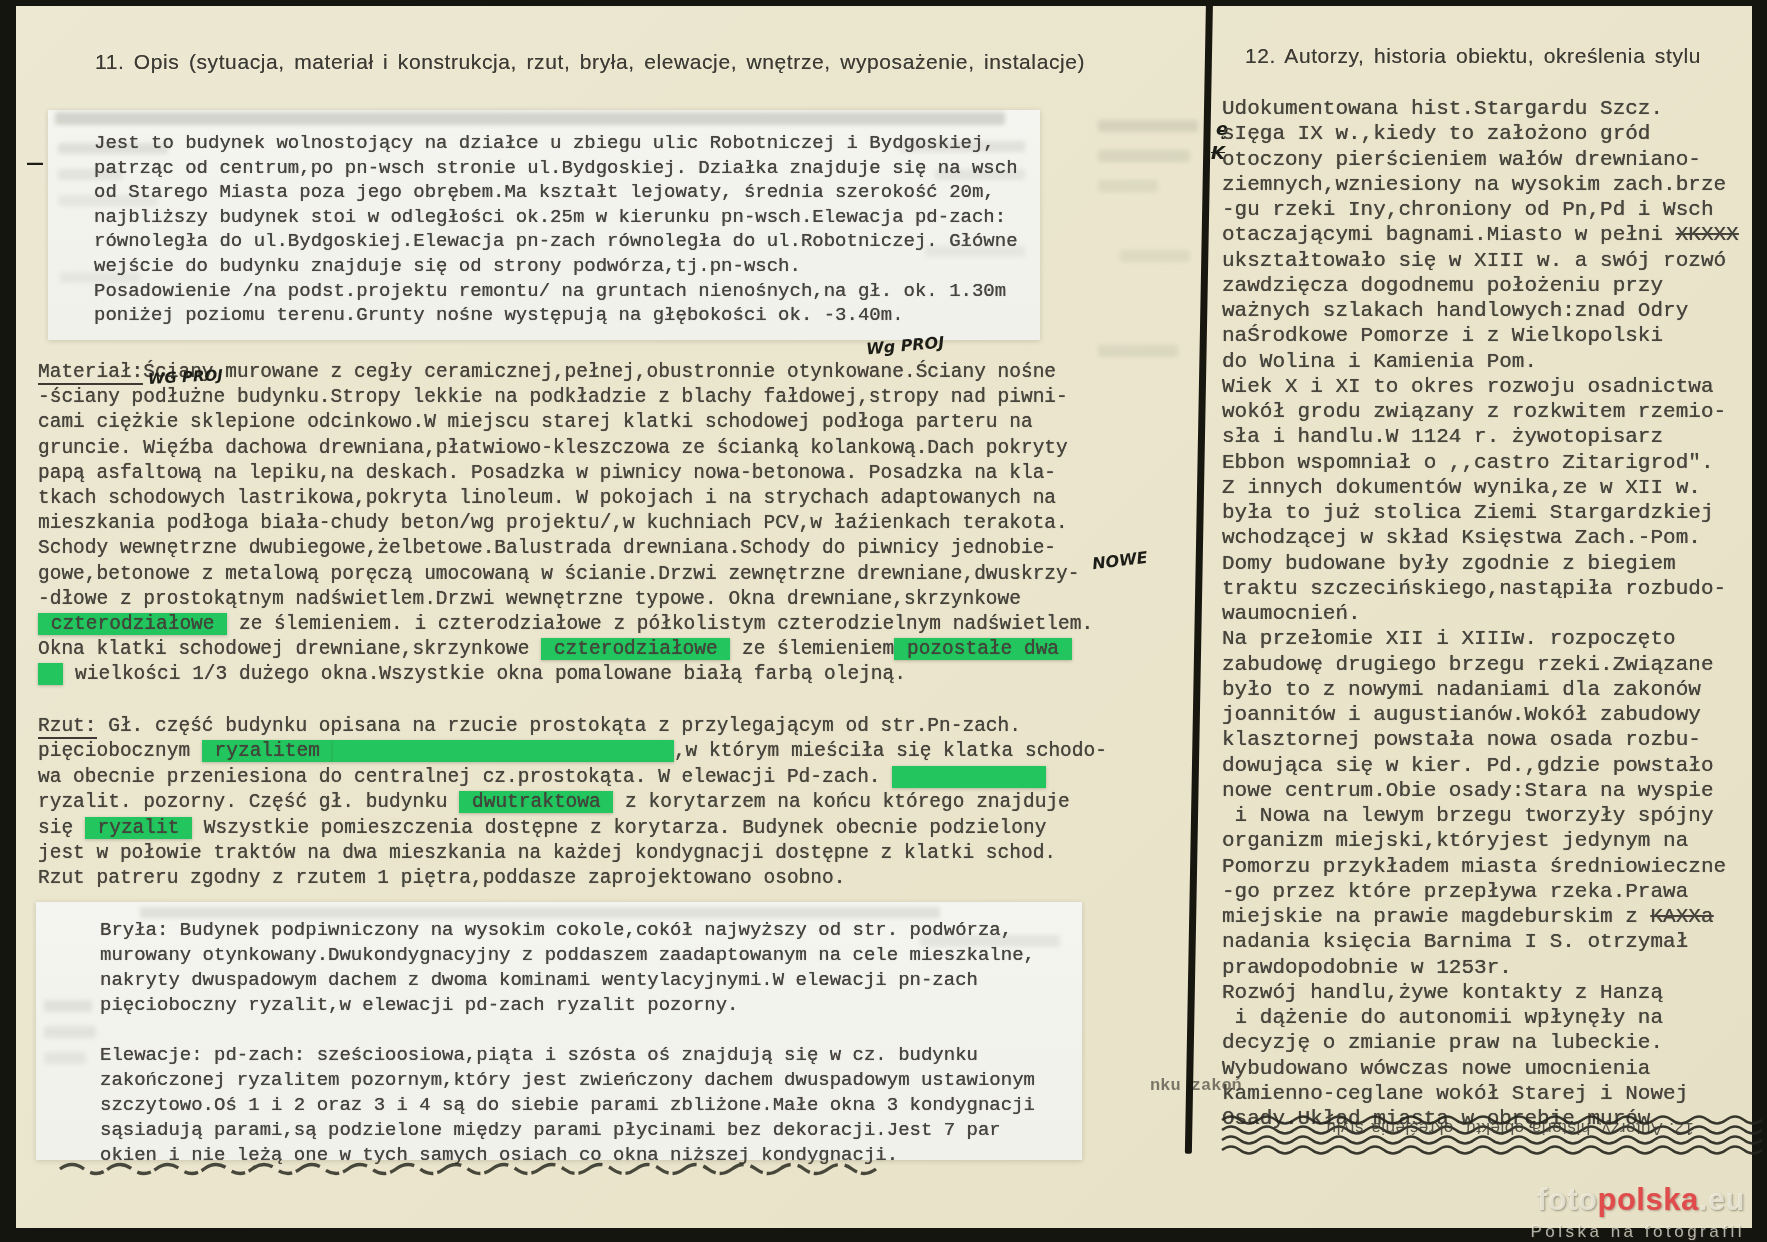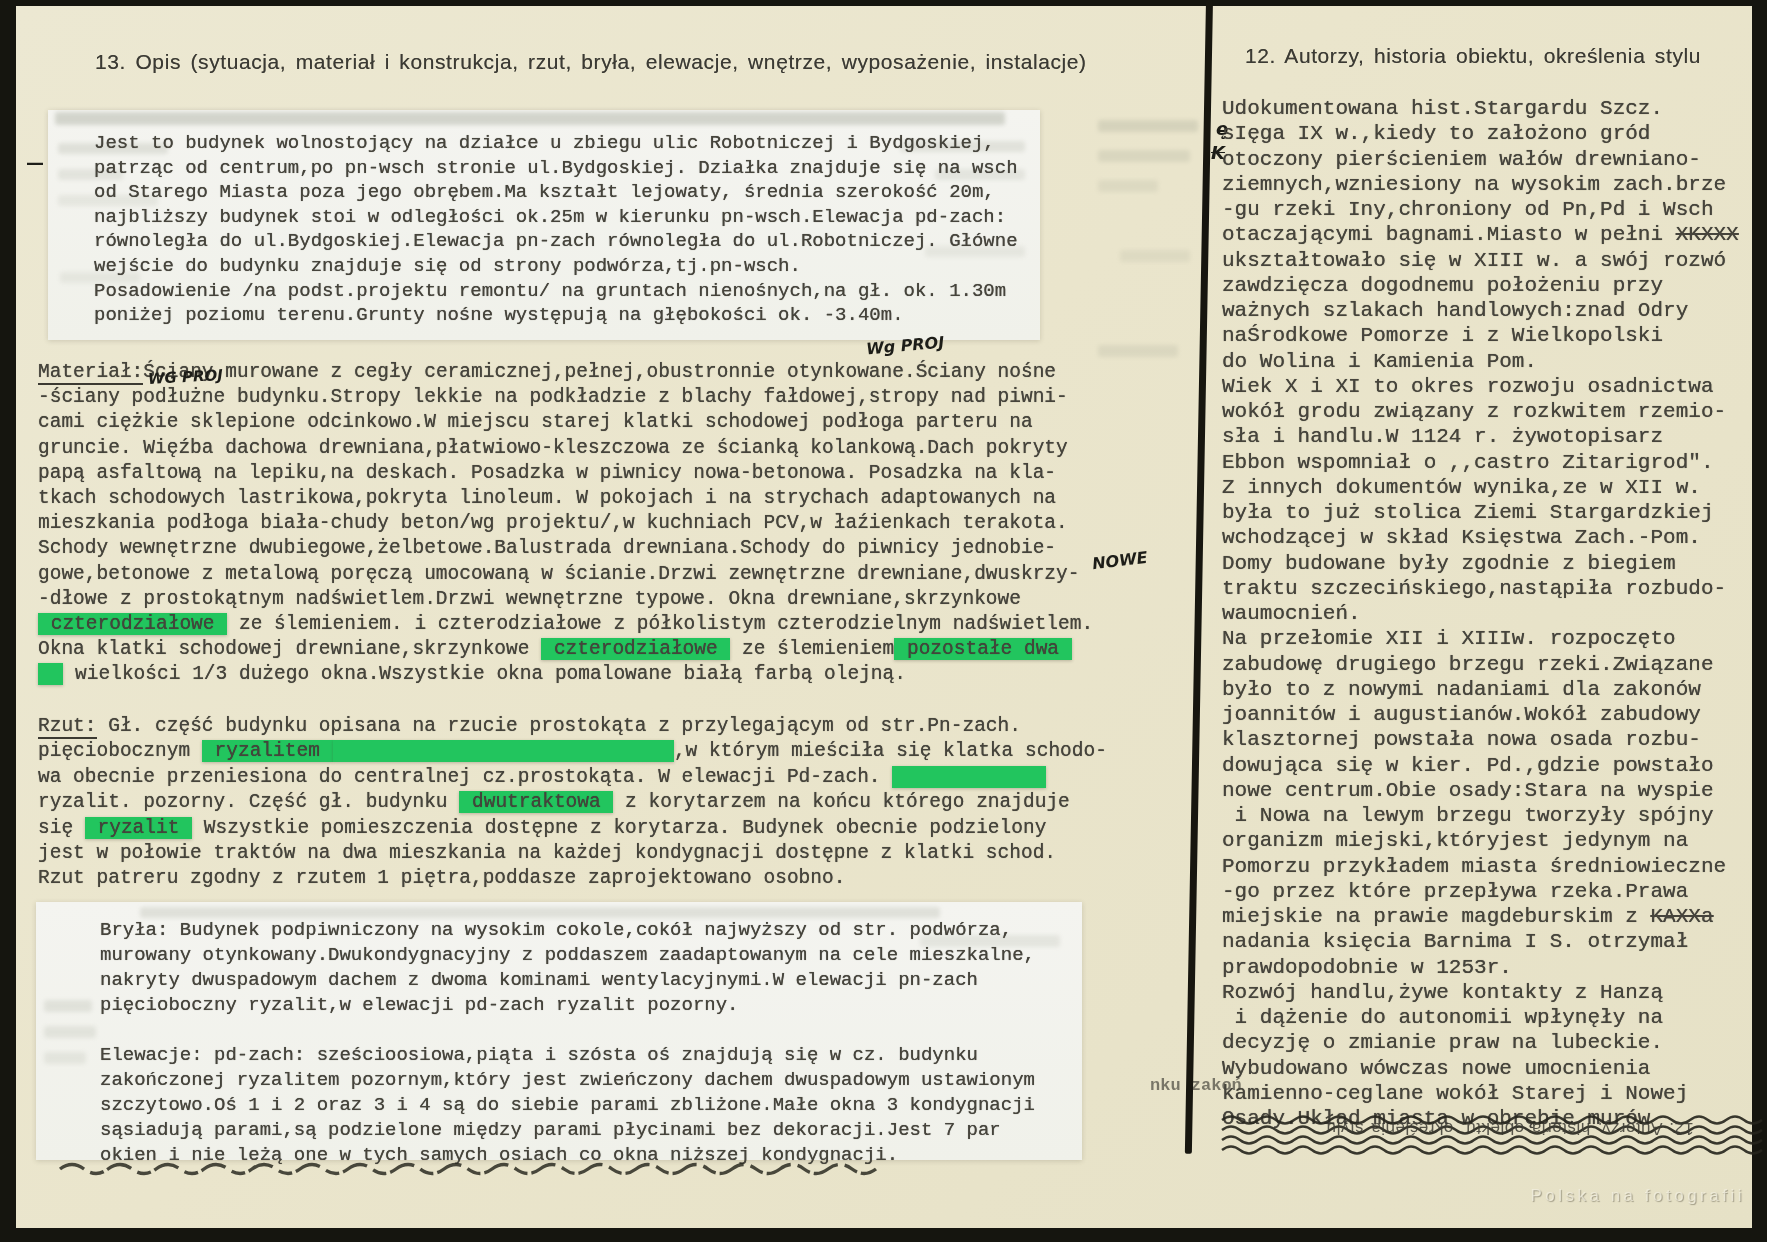--- a/index.html
+++ b/index.html
@@ -40,21 +40,21 @@
 <div class="stage">
   <div class="paper"></div>
 
   <div class="edge" style="left:0;top:0;width:16px;height:1242px;"></div>
   <div class="edge" style="left:0;top:0;width:1767px;height:6px;"></div>
   <div class="edge" style="left:1752px;top:0;width:15px;height:1242px;"></div>
   <div class="edge" style="left:0;top:1228px;width:1767px;height:14px;"></div>
 
   <div class="divider"></div>
 
-  <div class="heading" style="left:95px;top:50px;">13. Opis (sytuacja, materiał i konstrukcja, rzut, bryła, elewacje, wnętrze, wyposażenie, instalacje)</div>
+  <div class="heading" style="left:95px;top:50px;">11. Opis (sytuacja, materiał i konstrukcja, rzut, bryła, elewacje, wnętrze, wyposażenie, instalacje)</div>
 
   <div class="whitebox" style="left:48px;top:110px;width:992px;height:230px;"></div>
 
   <div class="bleed" style="left:55px;top:112px;width:950px;height:13px;opacity:.32;"></div>
   <div class="bleed" style="left:58px;top:143px;width:110px;height:11px;opacity:.2;"></div>
   <div class="bleed" style="left:900px;top:141px;width:125px;height:11px;opacity:.18;"></div>
   <div class="bleed" style="left:58px;top:169px;width:65px;height:11px;opacity:.16;"></div>
   <div class="bleed" style="left:935px;top:169px;width:90px;height:11px;opacity:.15;"></div>
   <div class="bleed" style="left:58px;top:195px;width:100px;height:11px;opacity:.13;"></div>
   <div class="bleed" style="left:925px;top:246px;width:100px;height:11px;opacity:.12;"></div>
@@ -101,15 +101,16 @@
     <g fill="none" stroke="#26251d" stroke-width="2.4" opacity=".9">
       <path d="M0,8  q9,-7 18,0 t18,0 t18,0 t18,0 t18,0 t18,0 t18,0 t18,0 t18,0 t18,0 t18,0 t18,0 t18,0 t18,0 t18,0 t18,0 t18,0 t18,0 t18,0 t18,0 t18,0 t18,0 t18,0 t18,0 t18,0 t18,0 t18,0 t18,0 t18,0 t18,0"></path>
       <path d="M0,18 q9,-7 18,0 t18,0 t18,0 t18,0 t18,0 t18,0 t18,0 t18,0 t18,0 t18,0 t18,0 t18,0 t18,0 t18,0 t18,0 t18,0 t18,0 t18,0 t18,0 t18,0 t18,0 t18,0 t18,0 t18,0 t18,0 t18,0 t18,0 t18,0 t18,0 t18,0"></path>
       <path d="M0,28 q9,-7 18,0 t18,0 t18,0 t18,0 t18,0 t18,0 t18,0 t18,0 t18,0 t18,0 t18,0 t18,0 t18,0 t18,0 t18,0 t18,0 t18,0 t18,0 t18,0 t18,0 t18,0 t18,0 t18,0 t18,0 t18,0 t18,0 t18,0 t18,0 t18,0 t18,0"></path>
       <path d="M0,38 q9,-7 18,0 t18,0 t18,0 t18,0 t18,0 t18,0 t18,0 t18,0 t18,0 t18,0 t18,0 t18,0 t18,0 t18,0 t18,0 t18,0 t18,0 t18,0 t18,0 t18,0 t18,0 t18,0 t18,0 t18,0 t18,0 t18,0 t18,0 t18,0 t18,0 t18,0"></path>
     </g>
   </svg>
   <div class="stamp-text" style="left:1280px;top:1118px;width:460px;text-align:center;">12. Autorzy, historia obiektu, określenia stylu</div>
 
   <div class="wm" style="right:22px;top:1182px;width:400px;">
+    <div class="wm-line1"><span>foto</span><span class="wm-red">polska</span><span>.eu</span></div>
     <div class="wm-line2">Polska na fotografii</div>
   </div>
 </div>
 
 </body></html>

